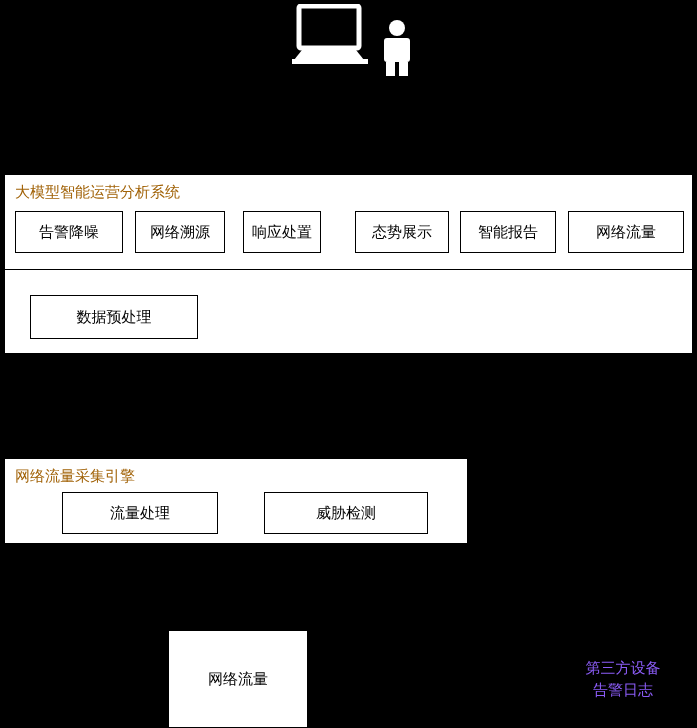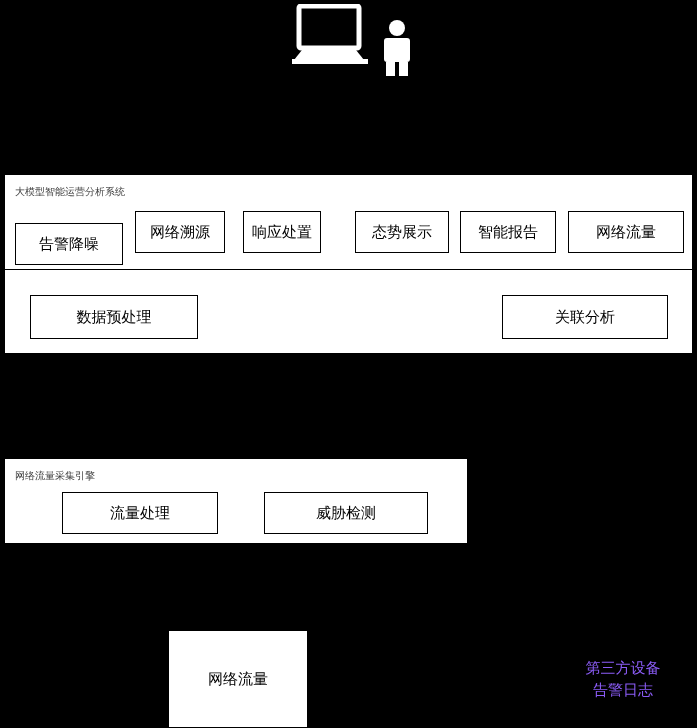--- a/index.html
+++ b/index.html
@@ -57,23 +57,23 @@
   .panel-top {
     left: 4px;
     top: 174px;
     width: 689px;
     height: 180px;
   }
   .panel-title {
     position: absolute;
     left: 10px;
     top: 8px;
-    font-size: 10px;
+    font-size: 15px;
     line-height: 18px;
-    color: #404040;
+    color: #a16207;
     white-space: nowrap;
   }
   .divider {
     position: absolute;
     left: 0;
     width: 100%;
     height: 0;
     border-top: 1px solid #000000;
   }
   .divider-top {
@@ -90,21 +90,21 @@
     justify-content: center;
     font-size: 15px;
     color: #000000;
     white-space: nowrap;
     text-align: center;
   }
   .cap {
     top: 36px;
     height: 42px;
   }
-  .cap-0 { left: 10px;  width: 108px; margin-top: 12px; }
+  .cap-0 { left: 10px;  width: 108px; }
   .cap-1 { left: 130px; width: 90px;  }
   .cap-2 { left: 238px; width: 78px;  }
   .cap-3 { left: 350px; width: 94px;  }
   .cap-4 { left: 455px; width: 96px;  }
   .cap-5 { left: 563px; width: 116px; }
 
   
   .proc {
     top: 120px;
     height: 44px;
@@ -172,21 +172,20 @@
     <div class="divider divider-top"></div>
 
     <div class="box cap cap-0">告警降噪</div>
     <div class="box cap cap-1">网络溯源</div>
     <div class="box cap cap-2">响应处置</div>
     <div class="box cap cap-3">态势展示</div>
     <div class="box cap cap-4">智能报告</div>
     <div class="box cap cap-5">网络流量</div>
 
     <div class="box proc proc-0">数据预处理</div>
-    <div class="box proc proc-2">关联分析</div>
   </div>
 
   <div class="panel panel-engine">
     <div class="panel-title">网络流量采集引擎</div>
     <div class="box eng eng-0">流量处理</div>
     <div class="box eng eng-1">威胁检测</div>
   </div>
 
   <div class="box src-0">网络流量</div>
   <div class="box src-1">

